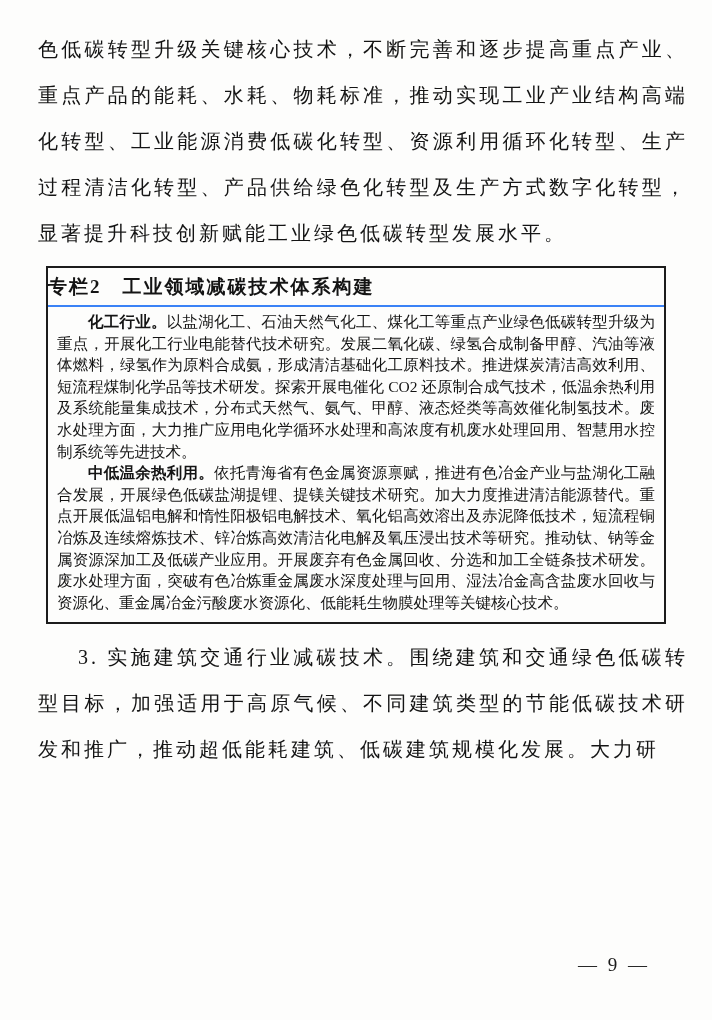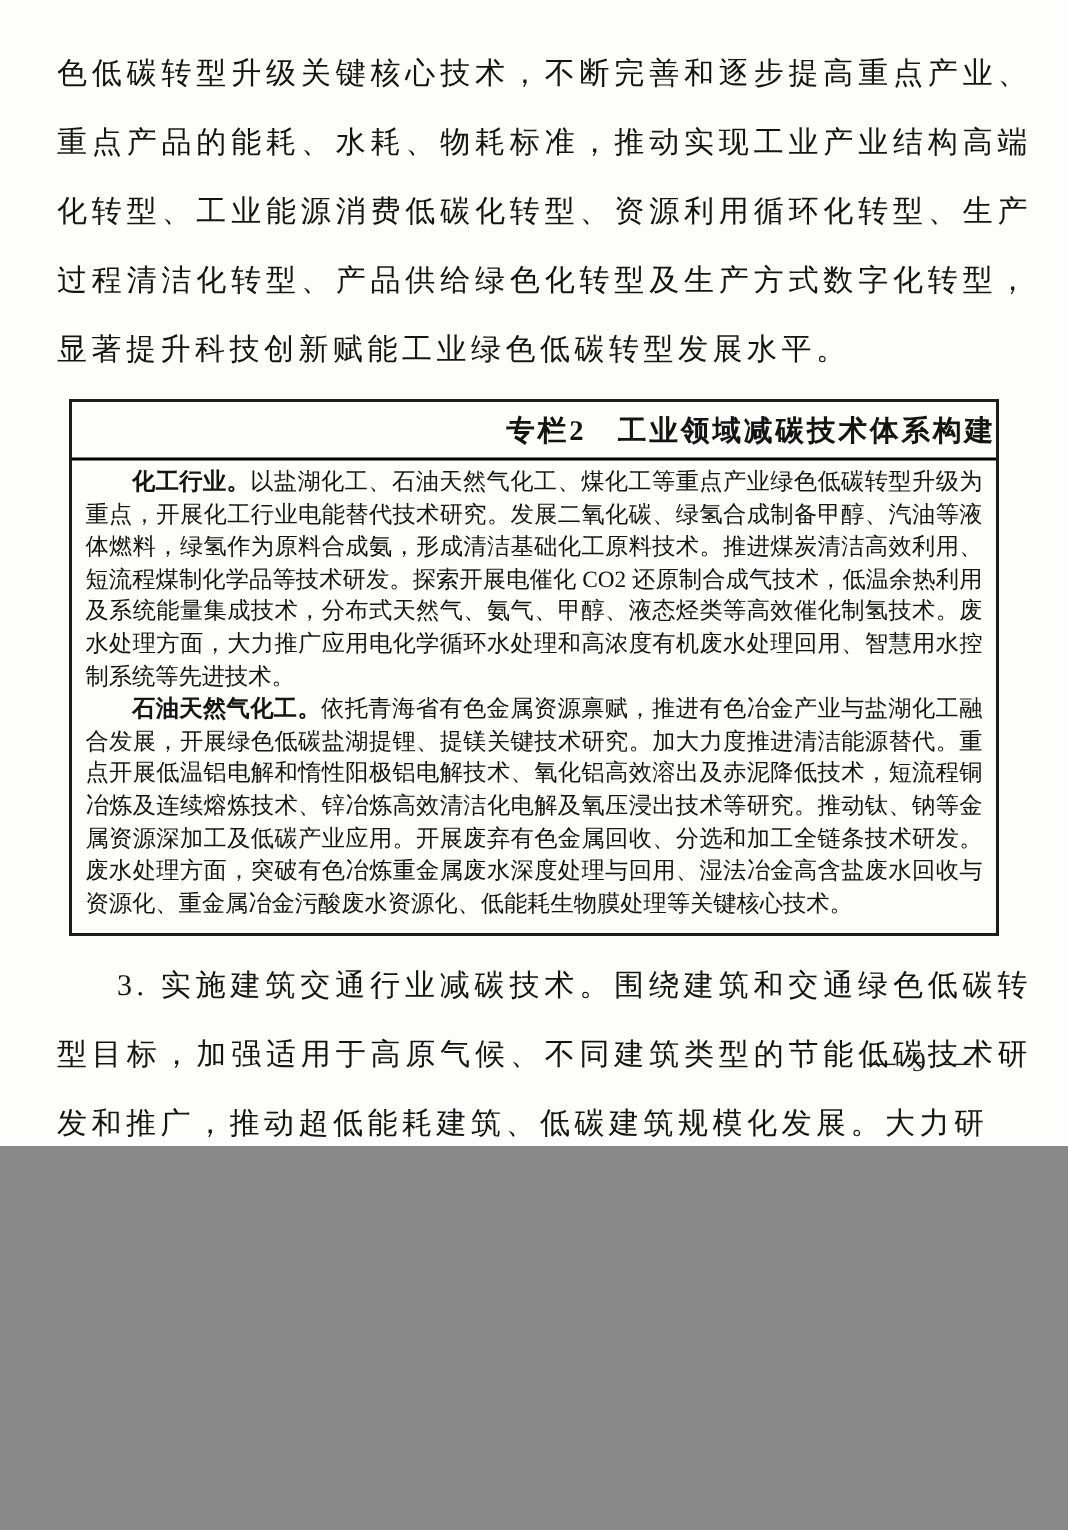--- a/index.html
+++ b/index.html
@@ -1,19 +1,19 @@
 <!DOCTYPE html>
 <html><head>
 <meta charset="utf-8">
 <style>
   html, body { margin: 0; padding: 0; background: #888; }
   .page {
     position: relative;
     width: 712px;
-    height: 764px;
+    height: 1020px;
     margin: 0 auto;
     background: #fdfdfc;
     color: #141414;
     font-family: "Liberation Serif", "DejaVu Serif", serif;
     box-sizing: border-box;
     padding: 26px 24px 0 38px;
     overflow: hidden;
   }
   .intro {
     margin: 0 0 10px 0;
@@ -24,26 +24,26 @@
     text-justify: inter-character;
   }
   .column-box {
     margin-left: 8px;
     width: 620px;
     border: 2px solid #1c1c1c;
     box-sizing: border-box;
     background: #fdfdfc;
   }
   .box-title {
-    text-align: right;
+    text-align: left;
     font-weight: bold;
     font-size: 19px;
     letter-spacing: 2px;
     padding: 6px 0 5px 0;
-    border-bottom: 2px solid #000000;
+    border-bottom: 2px solid #3b82f6;
   }
   .box-body {
     padding: 4px 9px 9px 9px;
     font-size: 15.5px;
     line-height: 21.6px;
     text-align: justify;
     text-justify: inter-character;
   }
   .box-para { margin: 0; text-indent: 2em; }
   .box-para b { font-weight: bold; }
@@ -70,21 +70,21 @@
 <body>
 
 <div class="page">
 
   <p class="intro">色低碳转型升级关键核心技术，不断完善和逐步提高重点产业、重点产品的能耗、水耗、物耗标准，推动实现工业产业结构高端化转型、工业能源消费低碳化转型、资源利用循环化转型、生产过程清洁化转型、产品供给绿色化转型及生产方式数字化转型，显著提升科技创新赋能工业绿色低碳转型发展水平。</p>
 
   <div class="column-box">
     <div class="box-title">专栏2　工业领域减碳技术体系构建</div>
     <div class="box-body">
       <p class="box-para"><b>化工行业。</b><span>以盐湖化工、石油天然气化工、煤化工等重点产业绿色低碳转型升级为重点，开展化工行业电能替代技术研究。发展二氧化碳、绿氢合成制备甲醇、汽油等液体燃料，绿氢作为原料合成氨，形成清洁基础化工原料技术。推进煤炭清洁高效利用、短流程煤制化学品等技术研发。探索开展电催化 CO2 还原制合成气技术，低温余热利用及系统能量集成技术，分布式天然气、氨气、甲醇、液态烃类等高效催化制氢技术。废水处理方面，大力推广应用电化学循环水处理和高浓度有机废水处理回用、智慧用水控制系统等先进技术。</span></p>
-      <p class="box-para"><b>石油天然气化工。</b><span>依托青海省有色金属资源禀赋，推进有色冶金产业与盐湖化工融合发展，开展绿色低碳盐湖提锂、提镁关键技术研究。加大力度推进清洁能源替代。重点开展低温铝电解和惰性阳极铝电解技术、氧化铝高效溶出及赤泥降低技术，短流程铜冶炼及连续熔炼技术、锌冶炼高效清洁化电解及氧压浸出技术等研究。推动钛、钠等金属资源深加工及低碳产业应用。开展废弃有色金属回收、分选和加工全链条技术研发。废水处理方面，突破有色冶炼重金属废水深度处理与回用、湿法冶金高含盐废水回收与资源化、重金属冶金污酸废水资源化、低能耗生物膜处理等关键核心技术。</span></p>
+      <p class="box-para"><b>中低温余热利用。</b><span>依托青海省有色金属资源禀赋，推进有色冶金产业与盐湖化工融合发展，开展绿色低碳盐湖提锂、提镁关键技术研究。加大力度推进清洁能源替代。重点开展低温铝电解和惰性阳极铝电解技术、氧化铝高效溶出及赤泥降低技术，短流程铜冶炼及连续熔炼技术、锌冶炼高效清洁化电解及氧压浸出技术等研究。推动钛、钠等金属资源深加工及低碳产业应用。开展废弃有色金属回收、分选和加工全链条技术研发。废水处理方面，突破有色冶炼重金属废水深度处理与回用、湿法冶金高含盐废水回收与资源化、重金属冶金污酸废水资源化、低能耗生物膜处理等关键核心技术。</span></p>
     </div>
   </div>
 
   <p class="closing"><b>3. 实施建筑交通行业减碳技术。</b><span>围绕建筑和交通绿色低碳转型目标，加强适用于高原气候、不同建筑类型的节能低碳技术研发和推广，推动超低能耗建筑、低碳建筑规模化发展。大力研</span></p>
 
   <div class="page-number">— 9 —</div>
 
 </div>
 
 </body></html>

